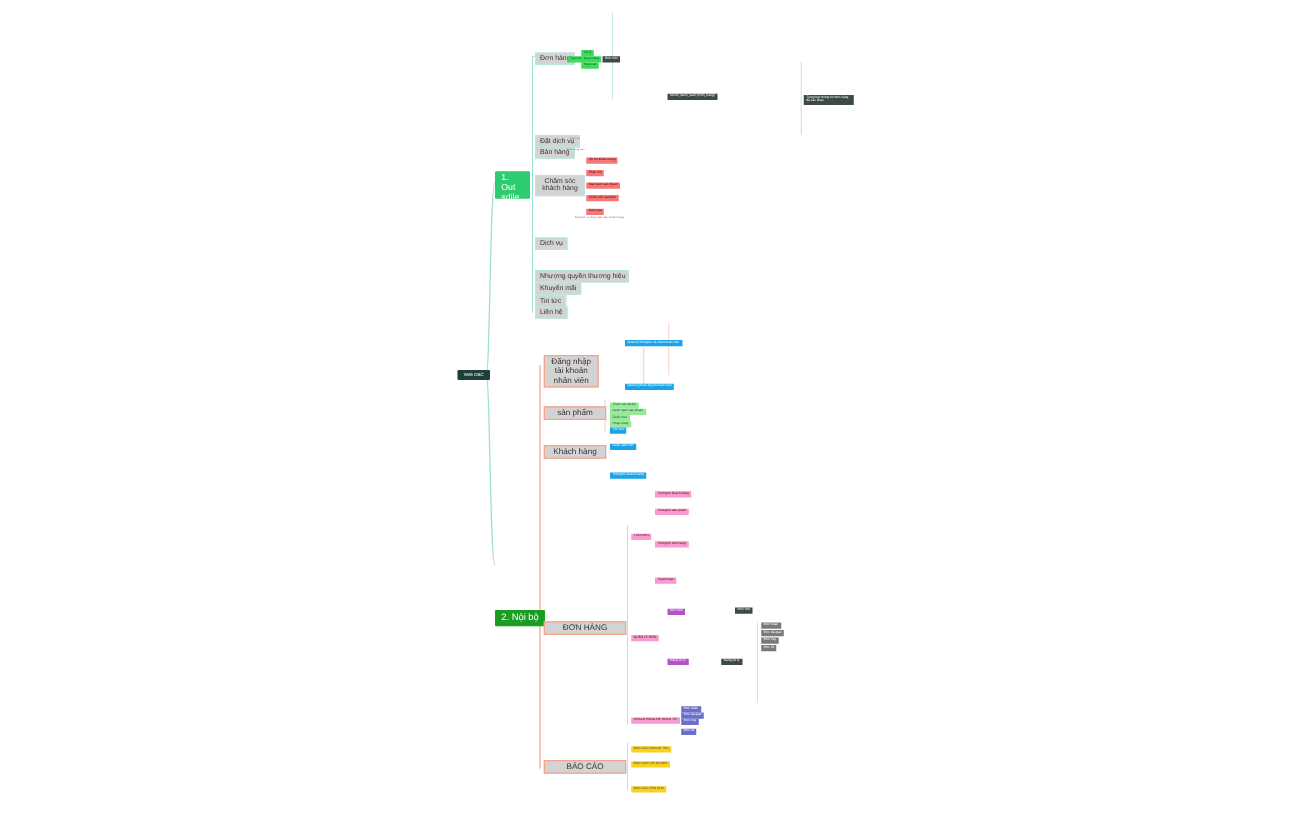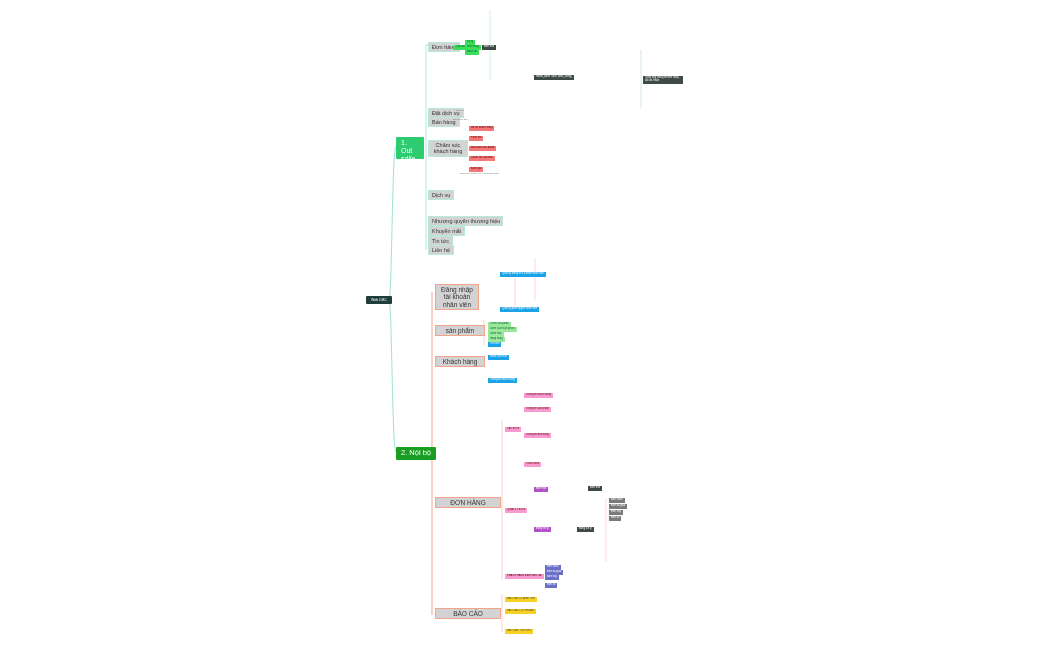--- a/index.html
+++ b/index.html
@@ -2,21 +2,21 @@
 <html><head>
 <meta charset="utf-8">
 <style>
   html,body{margin:0;padding:0;}
   body{width:1050px;height:650px;background:#ffffff;position:relative;overflow:hidden;font-family:"Liberation Sans",sans-serif;}
   #canvas{position:absolute;left:0;top:0;width:1050px;height:650px;}
   .node{position:absolute;box-sizing:border-box;white-space:nowrap;overflow:hidden;line-height:1.15;}
   .root{background:#1f3d3a;color:#fff;font-size:3.6px;padding:2px 5px;border-radius:1px;}
   .main{font-size:7.5px;color:#fff;padding:2px 5px;border-radius:1px;}
   .main.green1{background:#2ecc71;color:#fff;}
-  .main.green2{background:#1a9e22;color:#fff;}
+  .main.green2{background:#1a9e22;color:#fff;margin-top:41px;}
   .sec{background:#d3d3d3;color:#333;font-size:5.5px;padding:1px 3px;}
   .sec.teal{border:1px solid #b8e8dc;}
   .sec.salmon{border:1px solid #f5a48c;font-size:6.5px;text-align:center;}
   .tag{font-size:2.6px;padding:1px 2px;color:#222;}
   .tag.green{background:#3ddc5a;color:#063;}
   .tag.red{background:#f57878;color:#500;}
   .tag.blue{background:#1aa3e8;color:#fff;}
   .tag.lgreen{background:#9be89b;color:#063;}
   .tag.pink{background:#f79ad0;color:#600;}
   .tag.purple{background:#b352c6;color:#fff;}

